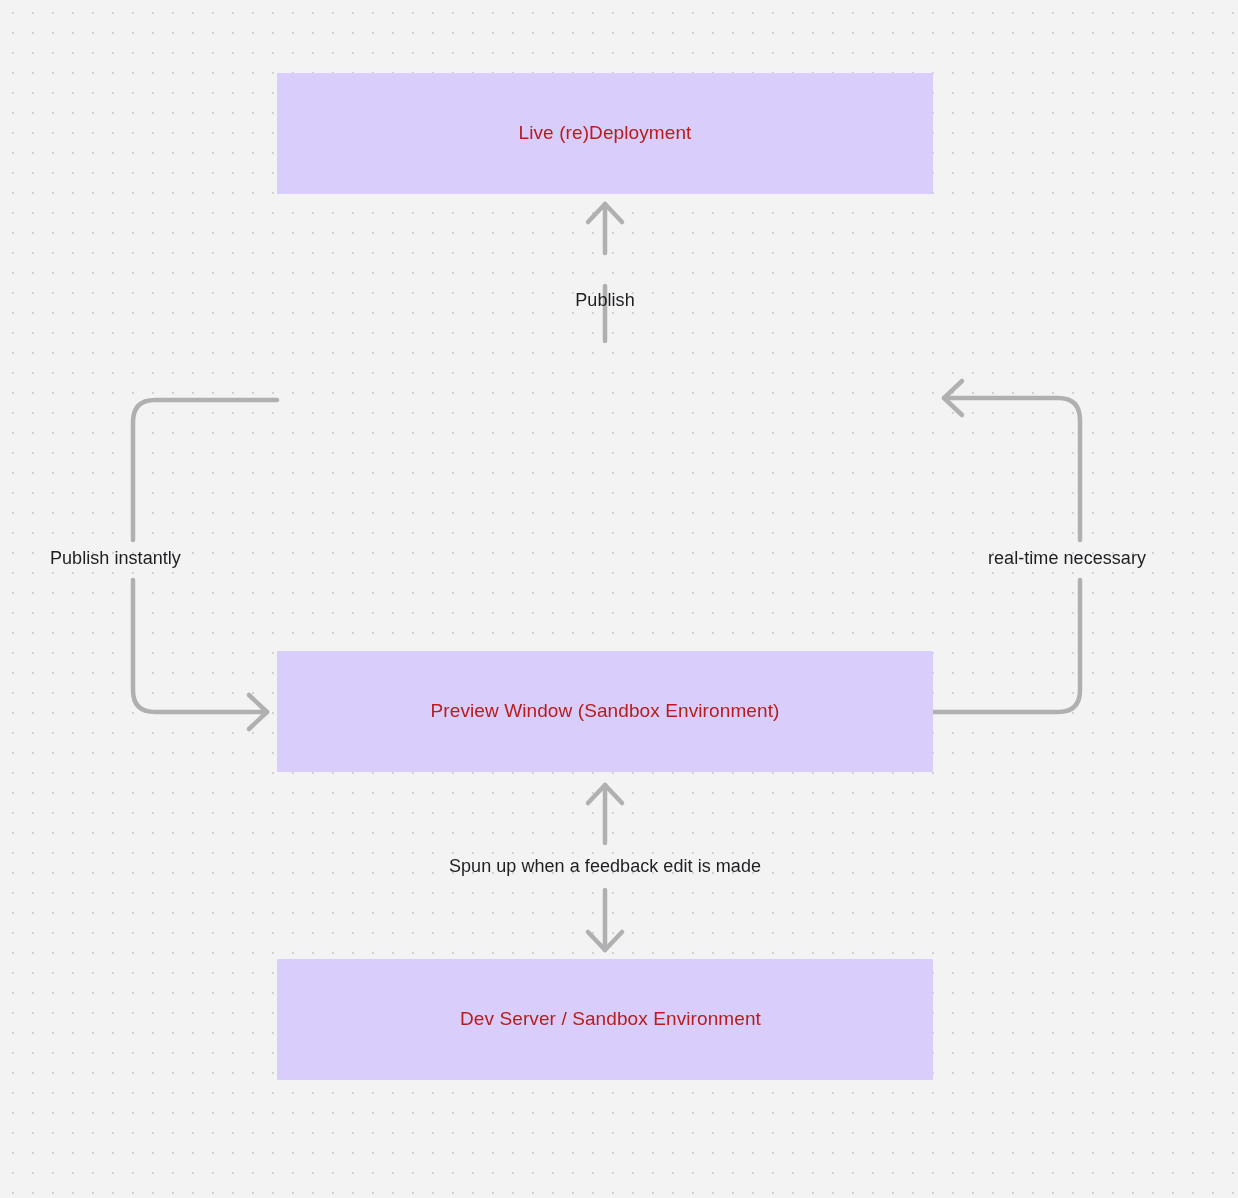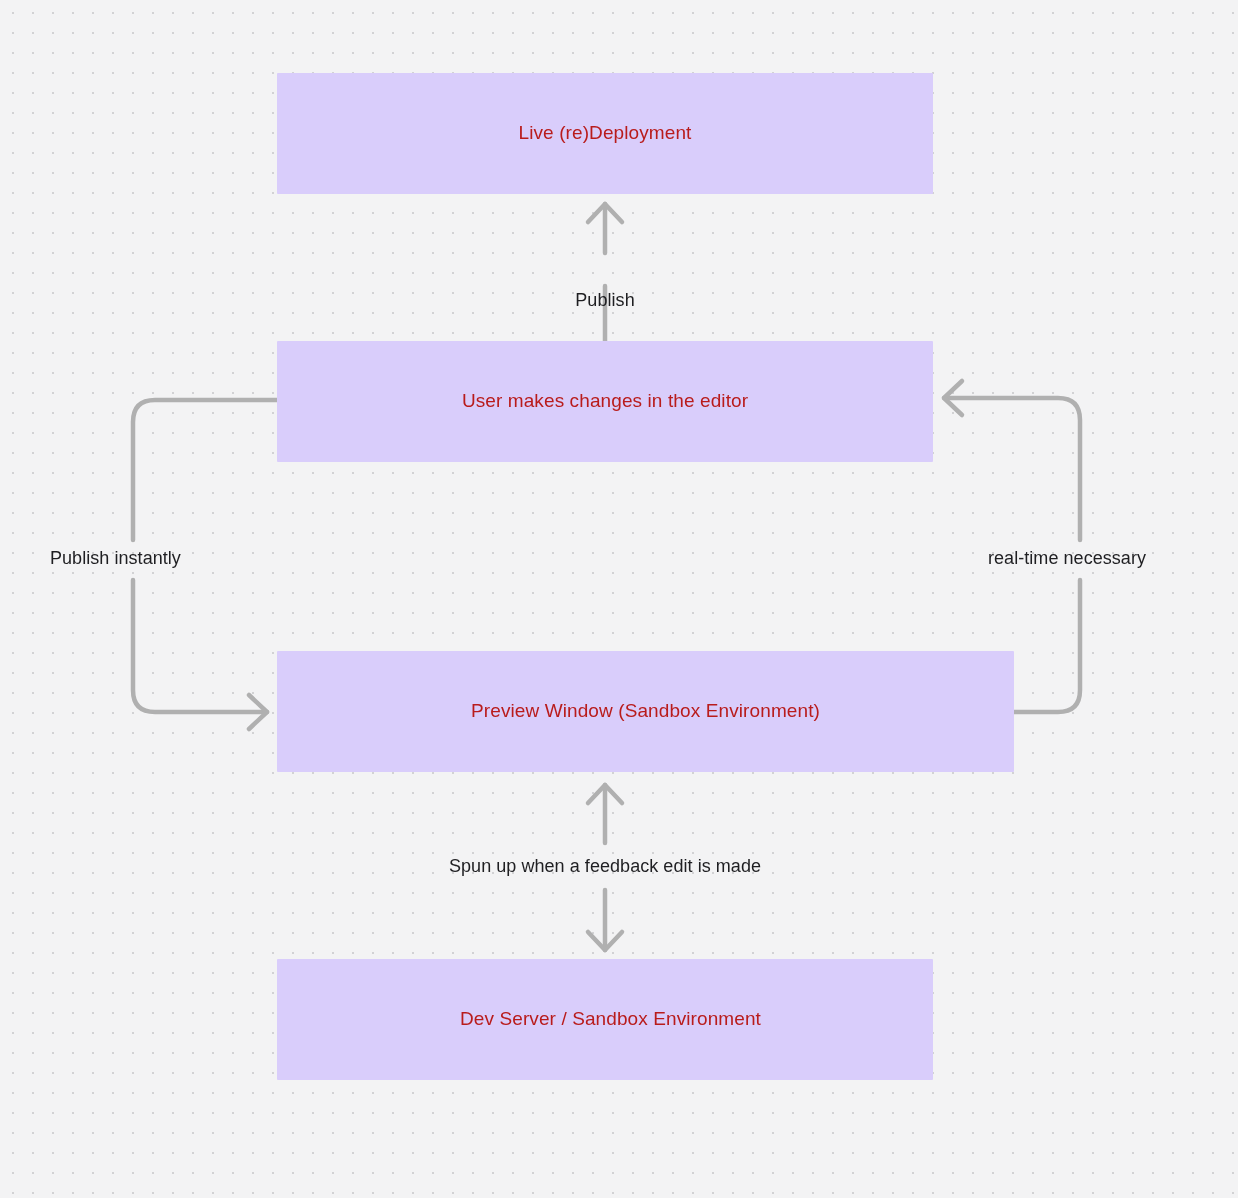--- a/index.html
+++ b/index.html
@@ -90,25 +90,22 @@
       <path d="M 588 803 L 605 785 L 622 803" stroke="#b0b0b0" stroke-width="4.5" fill="none" stroke-linecap="round" stroke-linejoin="round"></path>
       <path d="M 605 890 L 605 950" stroke="#b0b0b0" stroke-width="4.5" fill="none" stroke-linecap="round"></path>
       <path d="M 588 932 L 605 950 L 622 932" stroke="#b0b0b0" stroke-width="4.5" fill="none" stroke-linecap="round" stroke-linejoin="round"></path>
     </g>
   </svg>
 
   <div class="node" style="left:277px; top:73px; width:656px; height:121px;">
     <span class="node-label">Live (re)Deployment</span>
   </div>
 
-  <div class="node" style="left:277px; top:341px; width:656px; height:121px;">
-    <span class="node-label">User makes changes in the editor</span>
-  </div>
 
-  <div class="node" style="left:277px; top:651px; width:737px; height:121px;align-items:center;">
+  <div class="node" style="left:277px; top:651px; width:656px; height:121px;align-items:center;">
     <span class="node-label">Preview Window (Sandbox Environment)</span>
   </div>
 
   <div class="node" style="left:277px; top:959px; width:656px; height:121px;padding-left:27px;">
     <span class="node-label">Dev Server / Sandbox Environment</span>
   </div>
 
   <div class="edge-label centered" style="left:605px; top:260px;margin-top:40px;">Publish</div>
 
   <div class="edge-label" style="left:50px; top:549px;">Publish instantly</div>

